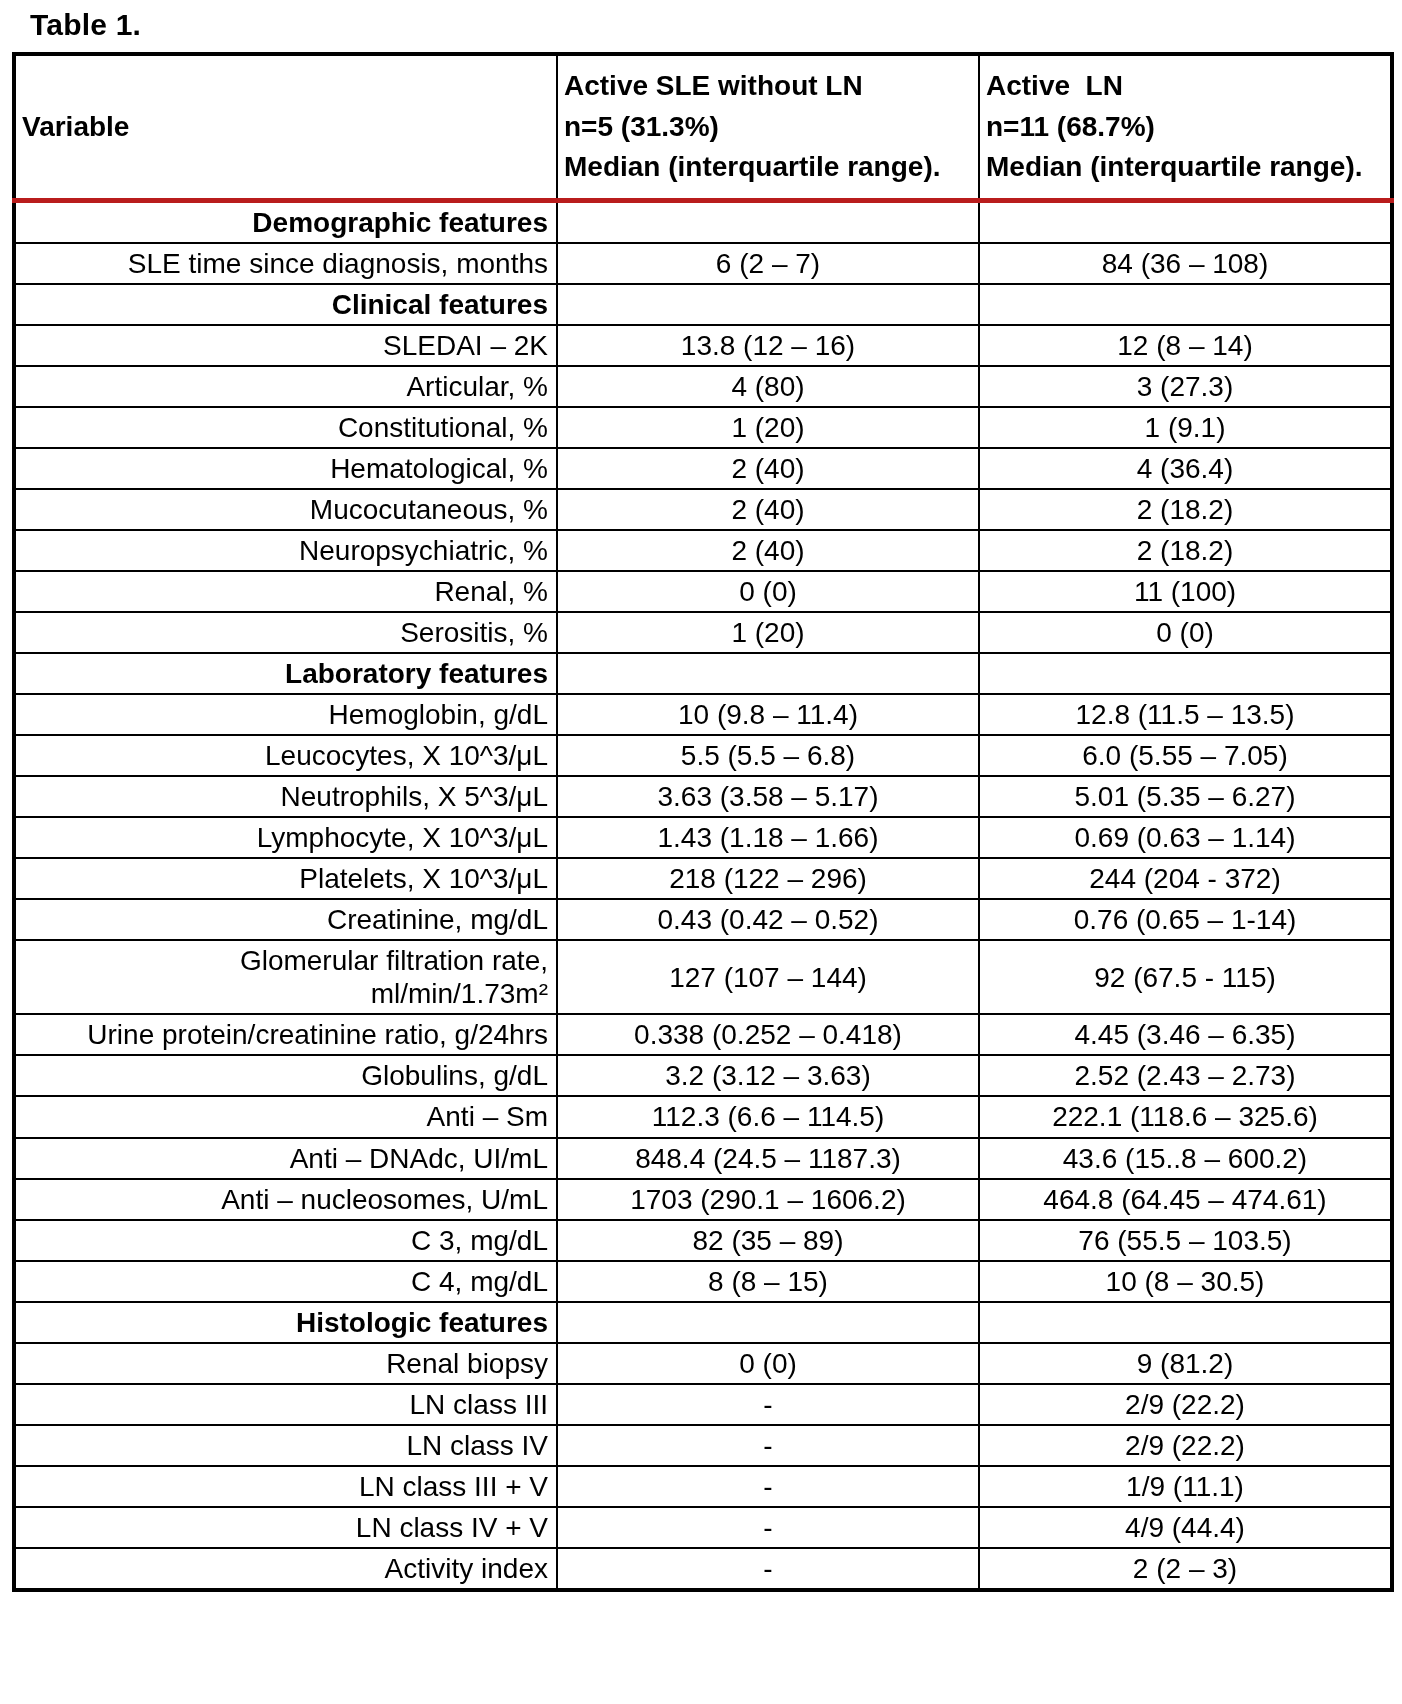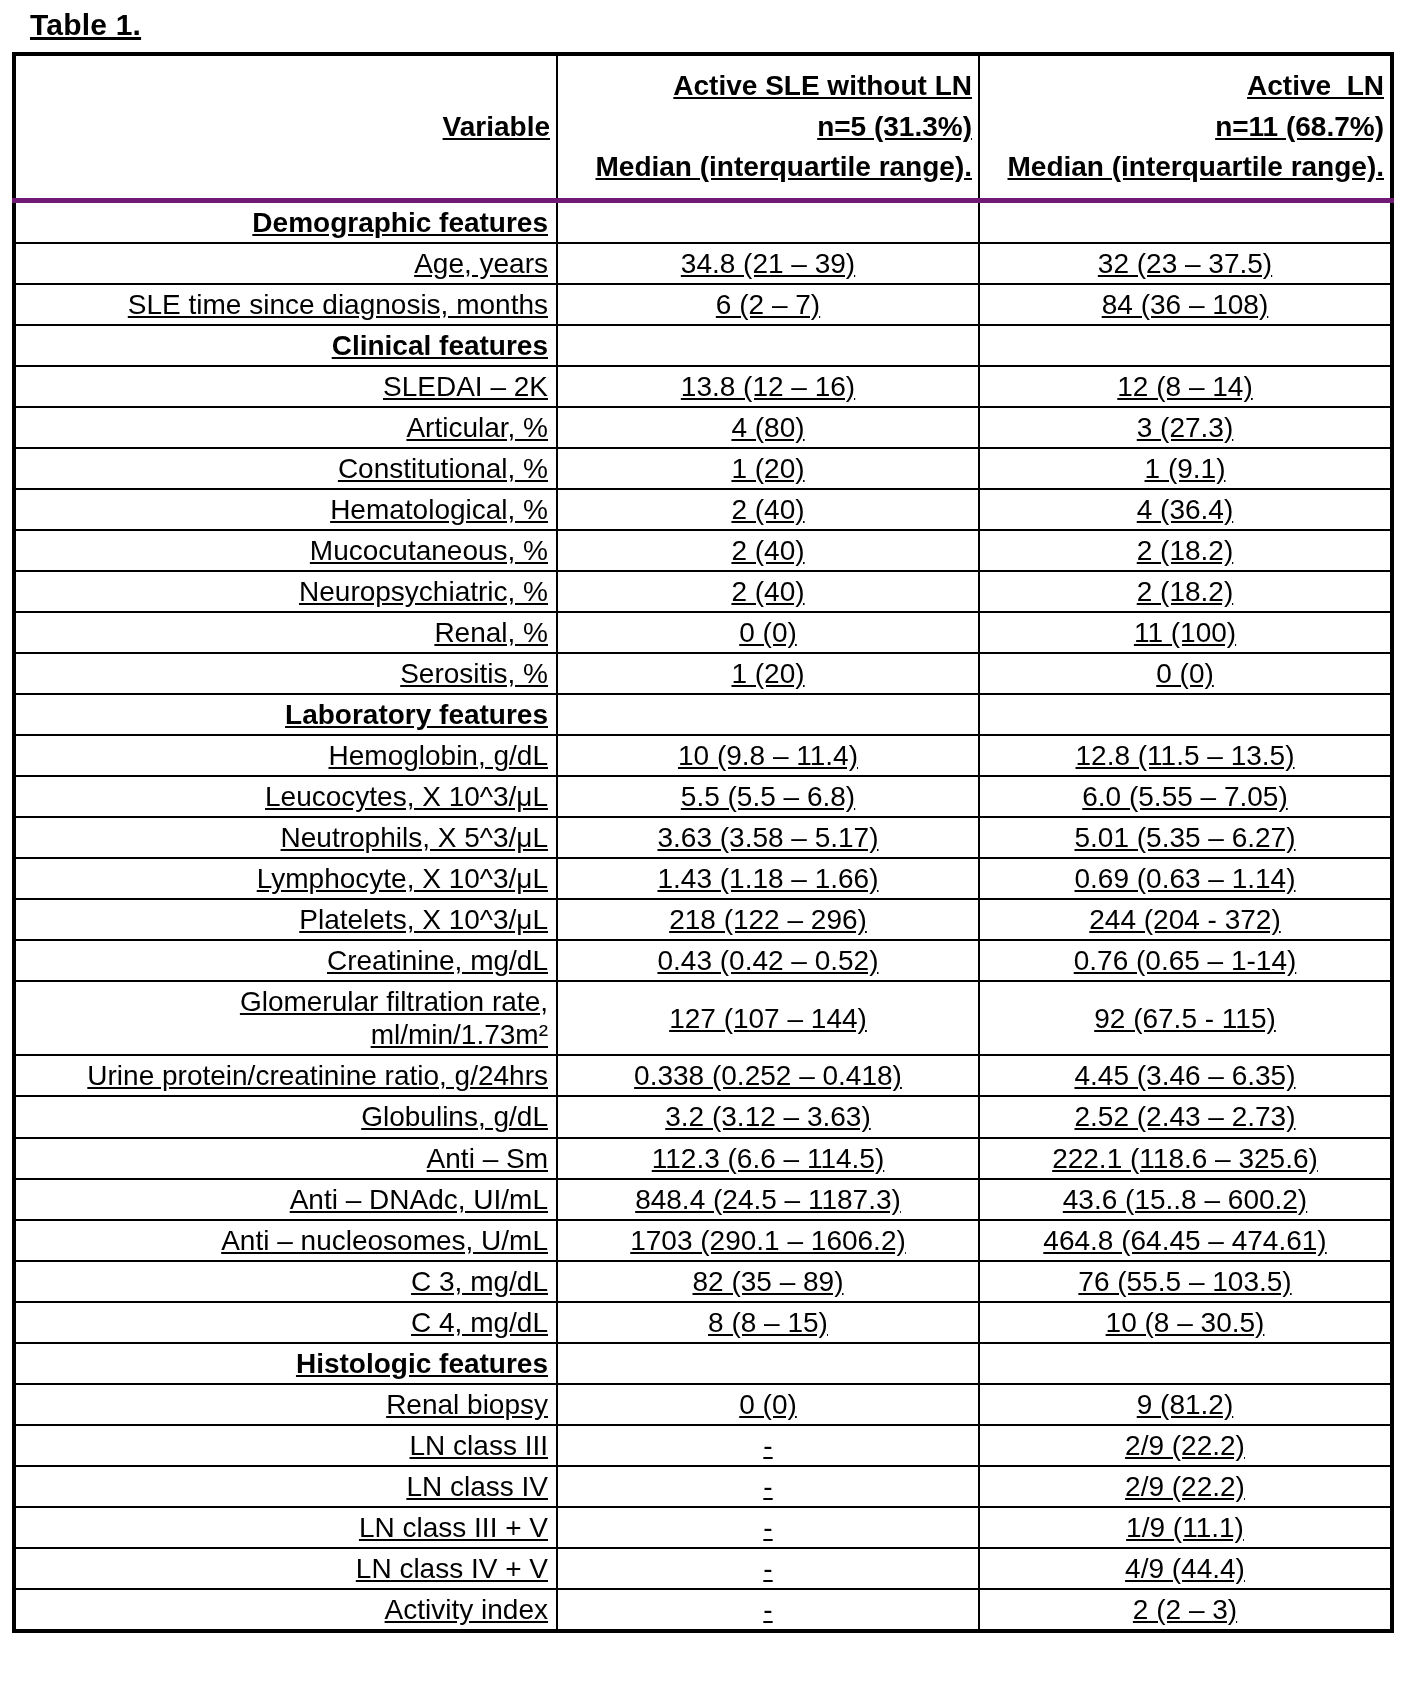--- a/index.html
+++ b/index.html
@@ -8,21 +8,20 @@
     background: #ffffff;
     color: #000000;
     font-family: "Liberation Sans", sans-serif;
   }
   .page {
     width: 1358px;
     height: 1704px;
     box-sizing: border-box;
     padding: 6px 12px 0 12px;
     background: #ffffff;
-    text-decoration: underline;
   }
   .table-title {
     font-weight: bold;
     font-size: 30px;
     margin: 2px 0 10px 18px;
     letter-spacing: 0.2px;
   }
   table.data-table {
     border-collapse: collapse;
     table-layout: fixed;
@@ -34,24 +33,24 @@
   col.c3 { width: 413px; }
   th, td {
     border: 2.5px solid #000000;
     vertical-align: middle;
     box-sizing: border-box;
   }
   thead th {
     font-weight: bold;
     font-size: 28px;
     line-height: 1.45;
-    text-align: right;
+    text-align: left;
     padding: 10px 6px;
     white-space: pre-wrap;
-    border-bottom: 5px solid #701a75;
+    border-bottom: 5px solid #b91c1c;
   }
   tbody td {
     font-size: 28px;
     line-height: 1.18;
     padding: 3px 8px;
   }
   td.label {
     text-align: right;
     padding-left: 13px;
     white-space: pre-line;
@@ -86,25 +85,20 @@
 Median (interquartile range).</th>
       </tr>
     </thead>
     <tbody>
         <tr class="section">
           <td class="label">Demographic features</td>
           <td class="value"></td>
           <td class="value"></td>
         </tr>
         <tr class="data">
-          <td class="label">Age, years</td>
-          <td class="value">34.8 (21 – 39)</td>
-          <td class="value">32 (23 – 37.5)</td>
-        </tr>
-        <tr class="data">
           <td class="label">SLE time since diagnosis, months</td>
           <td class="value">6 (2 – 7)</td>
           <td class="value">84 (36 – 108)</td>
         </tr>
         <tr class="section">
           <td class="label">Clinical features</td>
           <td class="value"></td>
           <td class="value"></td>
         </tr>
         <tr class="data">

